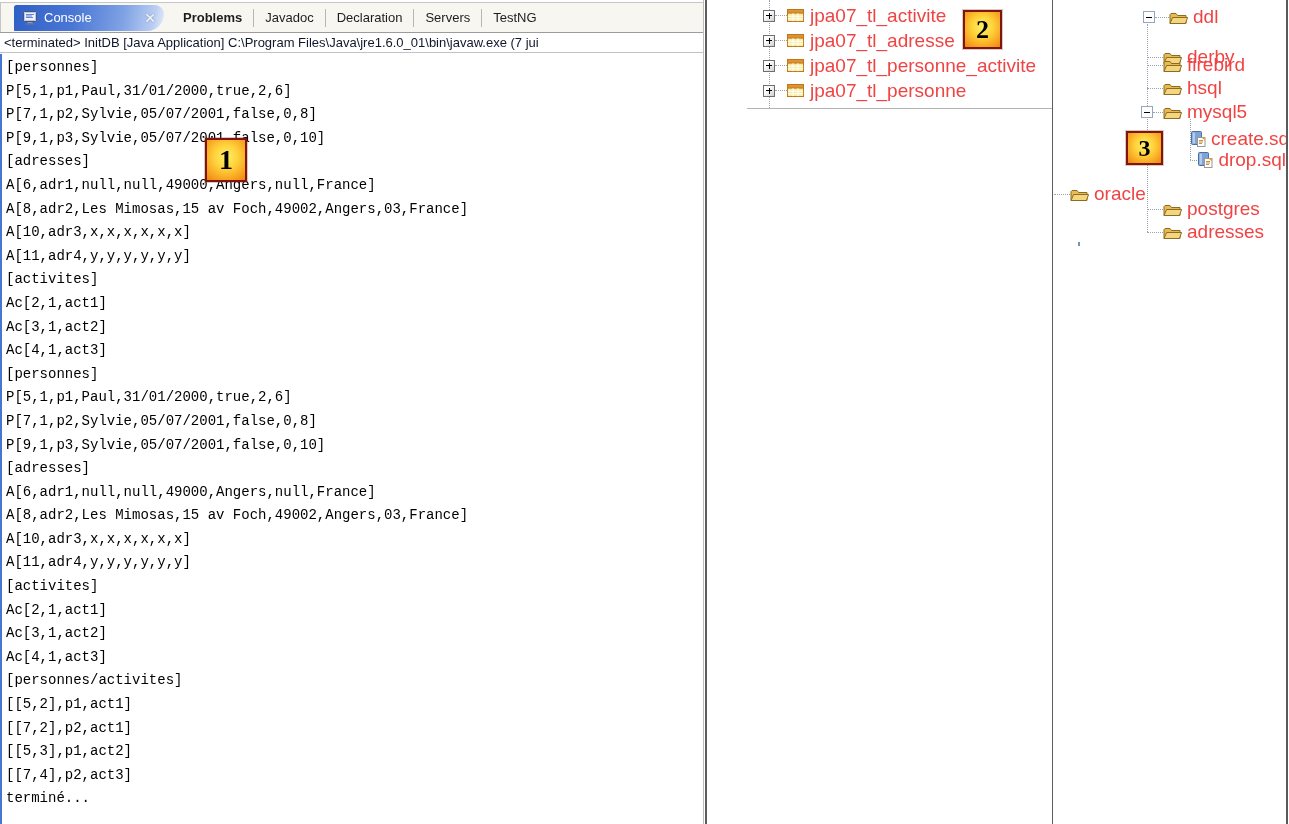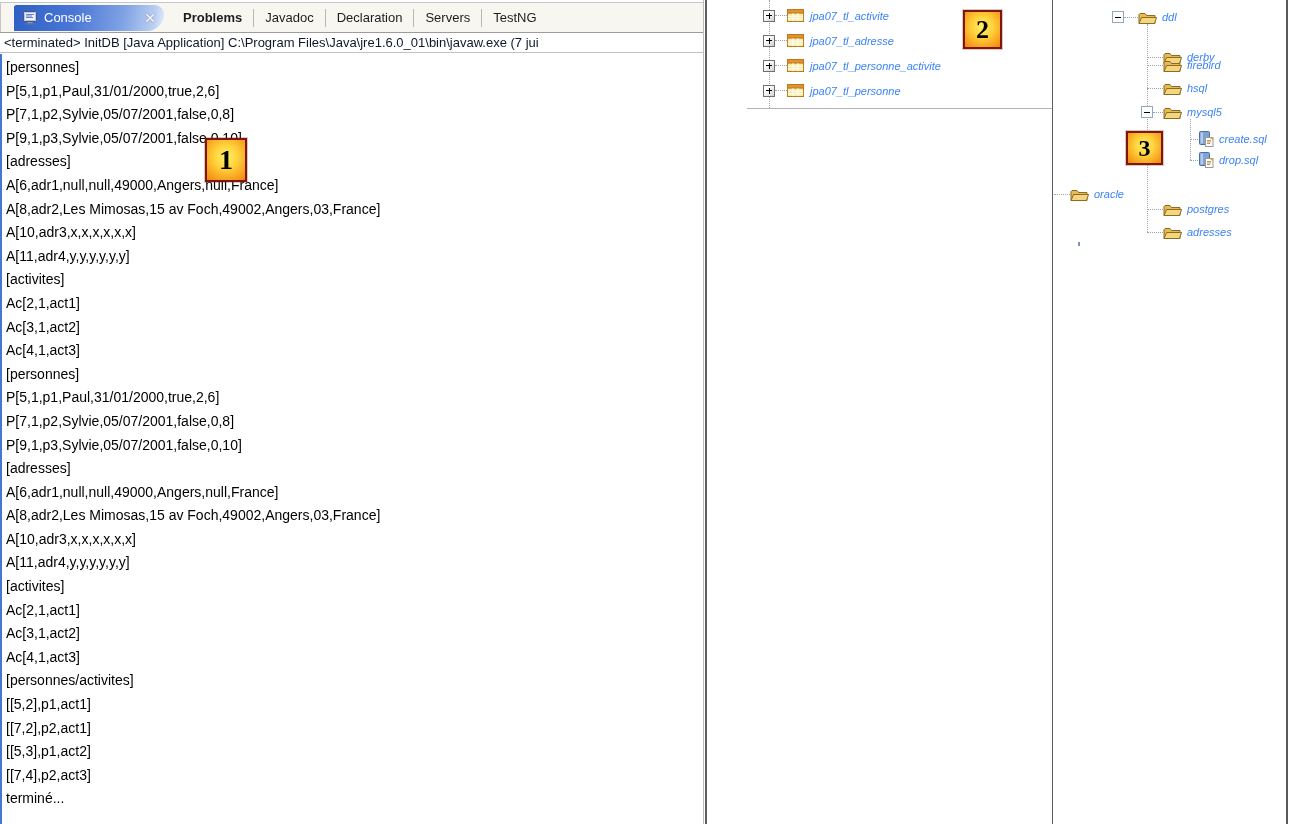--- a/index.html
+++ b/index.html
@@ -33,42 +33,42 @@
     background:#fff; border-top:1px solid #9c9c9c; border-bottom:1px solid #c2c2c2;
     font-size:13px; color:#0f172a; padding:2px 0 0 4px;
     white-space:nowrap; overflow:hidden;
   }
   .console-body {
     position:absolute; left:0; top:54px; width:703px; height:770px;
     background:#fff; border-left:2px solid #4577d0;
     padding:2px 0 0 4px; overflow:hidden;
   }
   .console-line {
-    font-family:Liberation Sans, sans-serif; font-size:14px; color:#000;
+    font-family:Liberation Mono, monospace; font-size:14px; color:#000;
     height:23.6px; line-height:23.6px; white-space:pre;
   }
   
   .vdiv-light { position:absolute; top:0; width:1px; height:824px; background:#bdbdbd; }
   .vdiv-dark  { position:absolute; top:0; width:2px; height:824px; background:#5d5d5d; }
   
   .mid-panel { position:absolute; left:707px; top:0; width:345px; height:824px; background:#fff; }
   .mid-tree { position:absolute; left:0; top:0; width:100%; height:108px; overflow:hidden; }
   .guide-v { position:absolute; border-left:1px dotted #9aa4b0; }
   .mid-guide { left:62px; top:0; height:108px; }
   .trow { position:absolute; left:0; width:100%; height:25px; display:flex; align-items:center; padding-left:56px; }
   .pmbox {
     width:12px; height:12px; flex:0 0 12px; position:relative;
     border:1px solid #6f6f6f; background:linear-gradient(135deg,#ffffff 30%,#cfcfcf 100%);
   }
   .pmbox::before { content:""; position:absolute; left:2px; right:2px; top:4.5px; height:1px; background:#000; }
   .pmbox.plus::after { content:""; position:absolute; top:2px; bottom:2px; left:4.5px; width:1px; background:#000; }
   .pmbox.flat { background:#fff; border-color:#93a8bd; }
   .stub { border-top:1px dotted #9aa4b0; align-self:center; }
   .stub.s12 { width:12px; } .stub.s16 { width:16px; } .stub.s10 { width:10px; } .stub.s8 { width:8px; } .stub.s14 { width:14px; }
-  .tree-label { font-size:11px; color:#3b82f6; margin-left:6px; white-space:nowrap;font-style:italic; }
+  .tree-label { font-size:19px; color:#ef4444; margin-left:6px; white-space:nowrap; }
   .mid-hairline { position:absolute; left:40px; top:108px; width:305px; height:1px; background:#b4b4b4; }
   .icon16 { flex:0 0 auto; }
   
   .right-panel { position:absolute; left:1054px; top:0; width:232px; height:824px; background:#fff; }
   .rrow { position:absolute; left:0; width:100%; height:20px; display:flex; align-items:center; }
   .rrow .tree-label { margin-left:5px; }
   .rguide1 { left:93px; top:24px; height:208px; }
   .rguide2 { left:136px; top:119px; height:41px; }
   .right-border { position:absolute; left:1286px; top:0; width:2px; height:824px; background:#5a5a5a; }
   .stray-dot { position:absolute; left:1078px; top:242px; width:2px; height:4px; background:#7d92b8; }
@@ -225,21 +225,21 @@
           </svg>
       </div>
     </div>
     <div class="mid-hairline"></div>
   </div>
 
   <div class="right-panel">
     <div class="guide-v rguide1"></div>
     <div class="guide-v rguide2"></div>
 
-    <div class="rrow" style="top:7px; padding-left:58px">
+    <div class="rrow" style="top:7px; padding-left:89px">
       <span class="pmbox flat"></span>
       <span class="stub s14"></span>
       <svg class="icon16" width="19" height="15" viewBox="0 0 19 15">
           <use href="#ico-folder"></use>
         </svg>
       <span class="tree-label">ddl</span>
     </div>
 
     <div class="rrow" style="top:47px; padding-left:93px">
       <span class="stub s16"></span>

